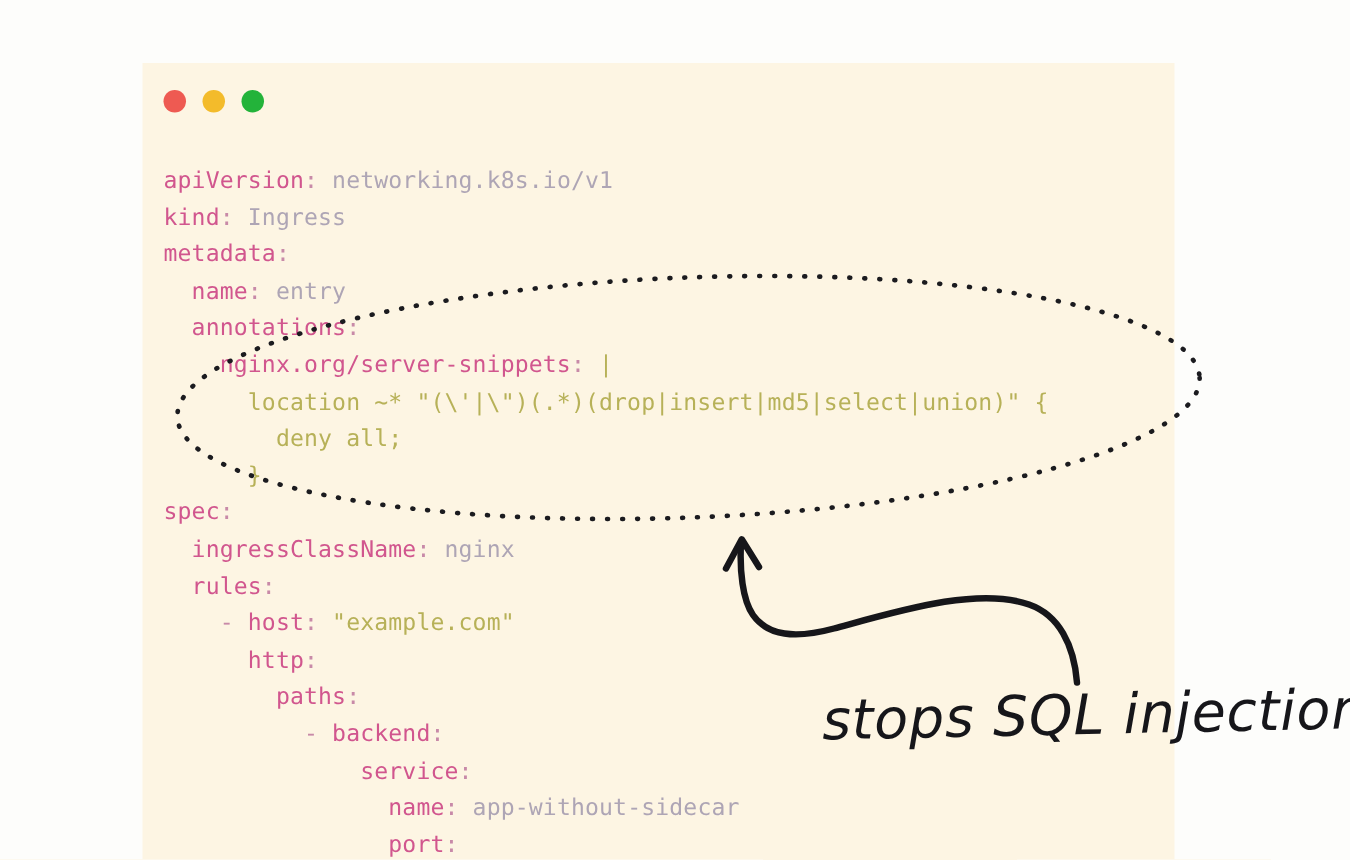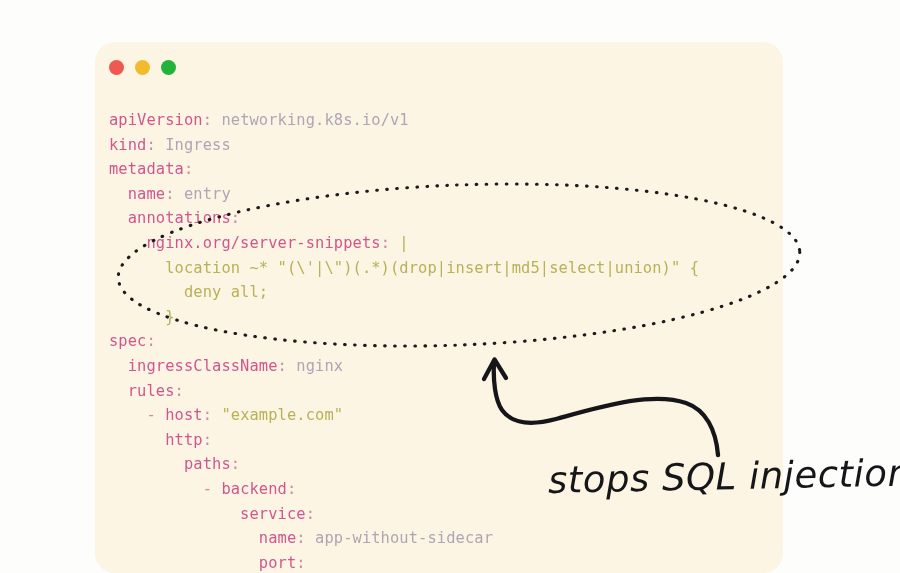--- a/index.html
+++ b/index.html
@@ -91,21 +91,21 @@
     transform: rotate(-1.2deg);
     transform-origin: left center;
     white-space: nowrap;
   }
 </style>
 </head>
 <body style="background: rgb(253, 253, 251);">
 
 <div id="stage">
 
-  <div id="code-card" style="background: rgb(253, 245, 227); border-radius: 20px;">
+  <div id="code-card" style="background: rgb(253, 245, 227);">
 
     <div id="titlebar">
       <span class="dot dot-red" style="background: rgb(238, 90, 82);"></span>
       <span class="dot dot-yellow" style="background: rgb(243, 187, 43);"></span>
       <span class="dot dot-green" style="background: rgb(35, 179, 58);"></span>
     </div>
 
     <div id="code-block"><div class="code-line"><span class="k">apiVersion</span><span class="p">: </span><span class="v">networking.k8s.io/v1</span></div><div class="code-line"><span class="k">kind</span><span class="p">: </span><span class="v">Ingress</span></div><div class="code-line"><span class="k">metadata</span><span class="p">:</span></div><div class="code-line"><span class="k">  name</span><span class="p">: </span><span class="v">entry</span></div><div class="code-line"><span class="k">  annotations</span><span class="p">:</span></div><div class="code-line"><span class="k">    nginx.org/server-snippets</span><span class="p">: </span><span class="s">|</span></div><div class="code-line"><span class="s">      location ~* "(\'|\")(.*)(drop|insert|md5|select|union)" {</span></div><div class="code-line"><span class="s">        deny all;</span></div><div class="code-line"><span class="s">      }</span></div><div class="code-line"><span class="k">spec</span><span class="p">:</span></div><div class="code-line"><span class="k">  ingressClassName</span><span class="p">: </span><span class="v">nginx</span></div><div class="code-line"><span class="k">  rules</span><span class="p">:</span></div><div class="code-line"><span class="p">    - </span><span class="k">host</span><span class="p">: </span><span class="s">"example.com"</span></div><div class="code-line"><span class="k">      http</span><span class="p">:</span></div><div class="code-line"><span class="k">        paths</span><span class="p">:</span></div><div class="code-line"><span class="p">          - </span><span class="k">backend</span><span class="p">:</span></div><div class="code-line"><span class="k">              service</span><span class="p">:</span></div><div class="code-line"><span class="k">                name</span><span class="p">: </span><span class="v">app-without-sidecar</span></div><div class="code-line"><span class="k">                port</span><span class="p">:</span></div></div>
 
   </div>

